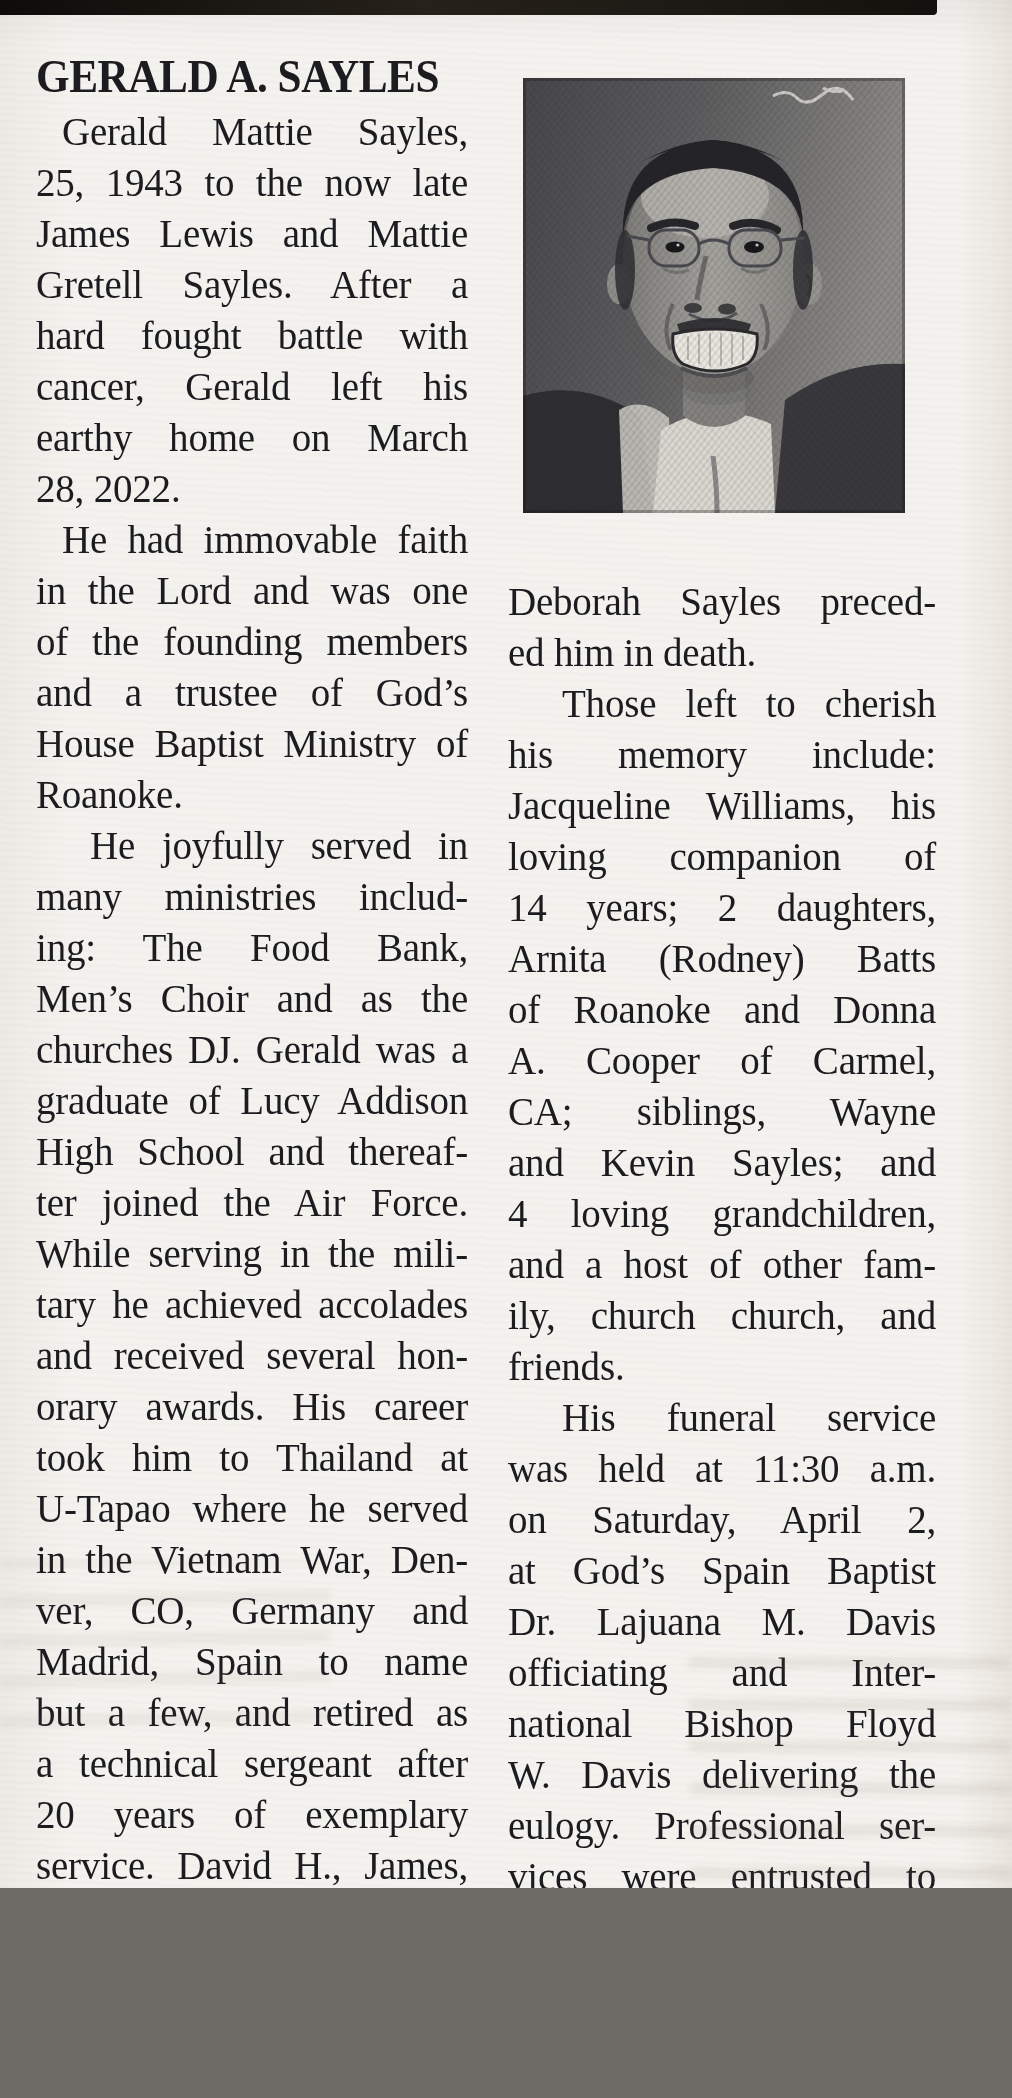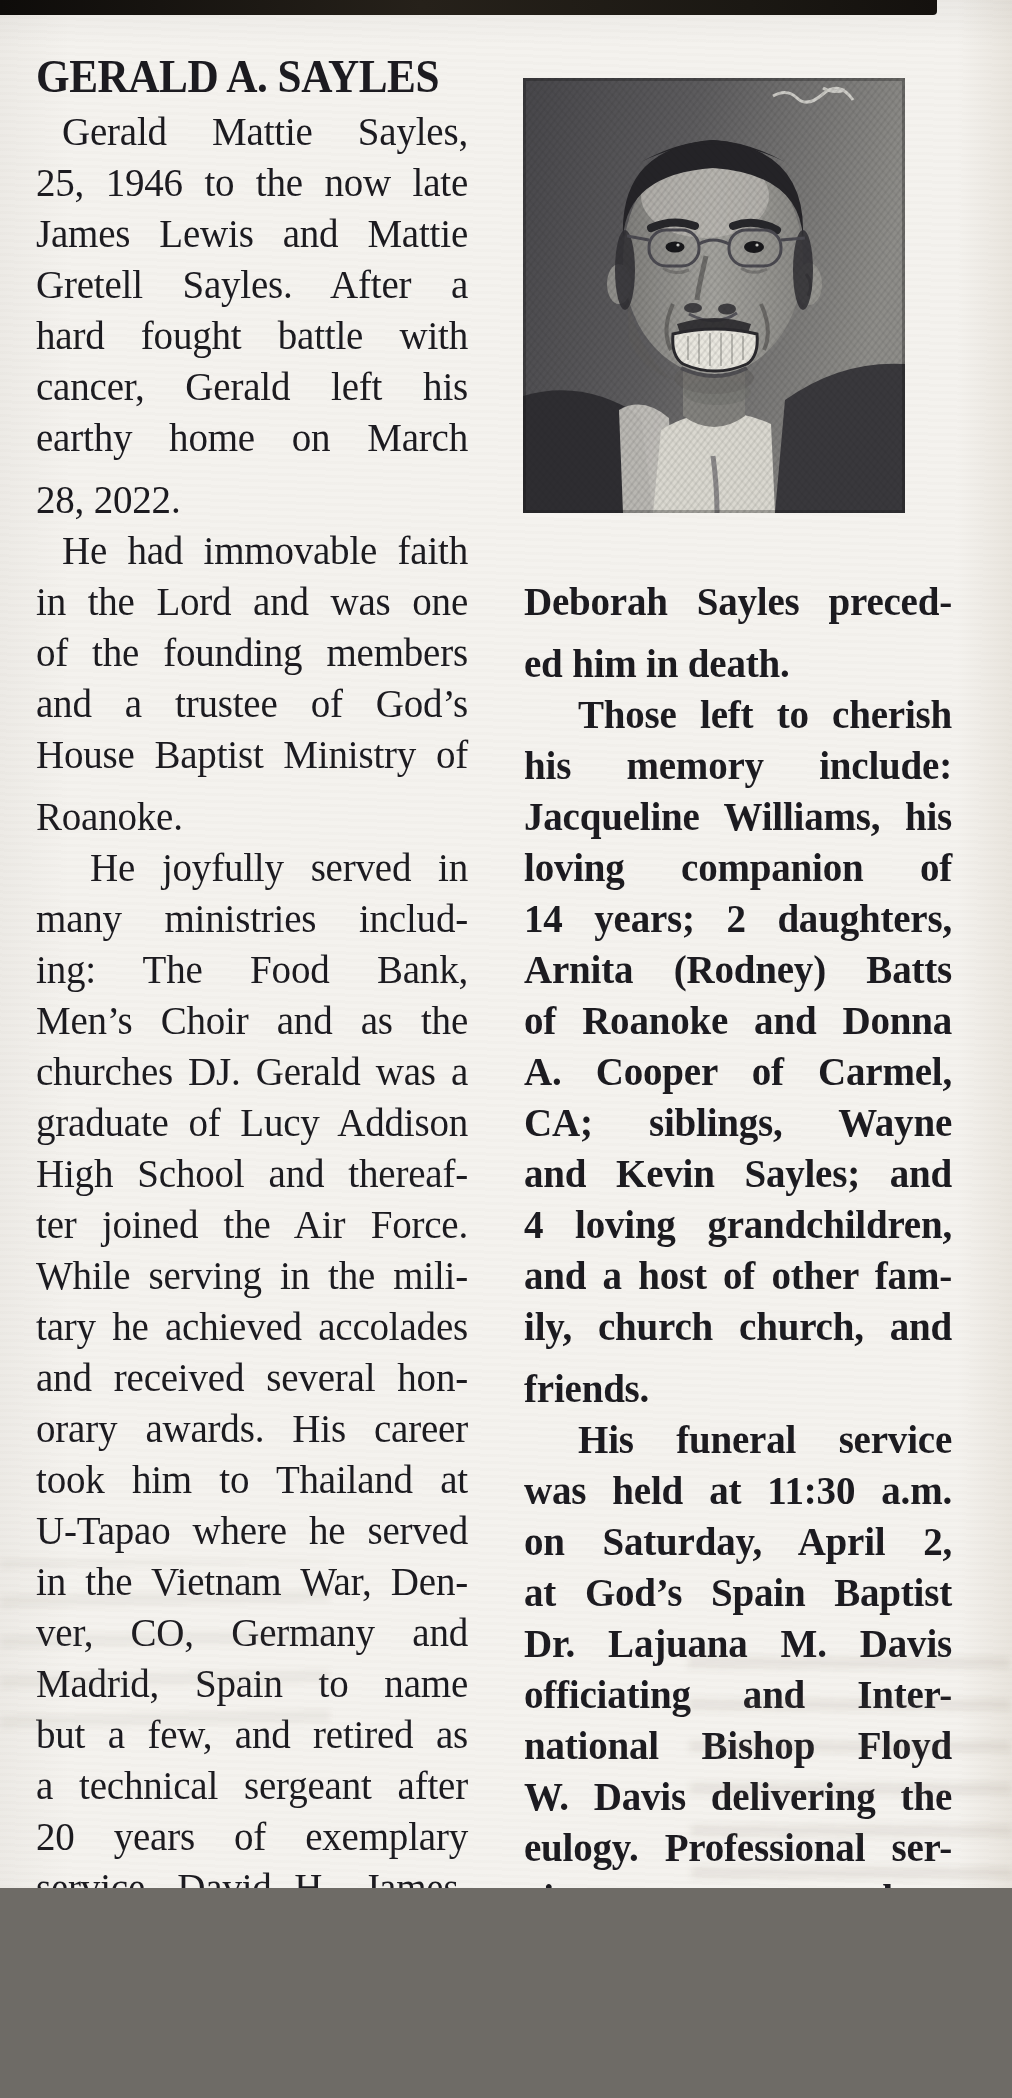--- a/index.html
+++ b/index.html
@@ -15,31 +15,31 @@
       repeating-linear-gradient(2deg, rgba(120,110,95,.02) 0 3px, rgba(0,0,0,0) 3px 7px),
       #f4f2ee;
   }
   .top-bar{
     position:absolute;left:0;top:0;width:937px;height:15px;
     background:linear-gradient(90deg,#0e0c0a,#26211a 45%,#1b1813 80%,#14110e);
     border-bottom-right-radius:4px;
   }
   .col{position:absolute;}
   #col-left{left:36px;top:48px;width:432px;}
-  #col-right{left:524px;top:576px;width:428px;font-weight:bold;}
+  #col-right{left:508px;top:576px;width:428px;}
   .headline{
     font-size:46px;font-weight:bold;line-height:58px;white-space:nowrap;
     letter-spacing:-0.5px;transform:scaleX(.94);transform-origin:0 50%;
   }
   .line{
     font-size:39px;line-height:51px;height:51px;
     text-align:justify;text-align-last:justify;text-justify:inter-word;
     letter-spacing:-0.2px;
   }
-  .line.nj{text-align-last:left;margin-top:11px;}
+  .line.nj{text-align-last:left;}
   .ind-small{padding-left:26px;}
   .ind-large{padding-left:54px;}
   .photo{position:absolute;left:523px;top:78px;width:382px;height:435px;}
   .photo svg{display:block;width:100%;height:100%;}
   .bottom-rule{position:absolute;left:112px;top:2056px;width:781px;height:3px;background:#3e3c3a;}
   .bleed-a{
     position:absolute;left:690px;top:1630px;width:322px;height:360px;pointer-events:none;
     background:repeating-linear-gradient(1deg, rgba(0,0,0,0) 0 30px, rgba(125,112,95,.10) 30px 42px);
     filter:blur(3px);transform:rotate(-1deg);
   }
@@ -53,21 +53,21 @@
 <body>
 
 <div class="page">
 
   <div class="top-bar"></div>
 
   <div class="col" id="col-left">
     <div class="headline">GERALD A. SAYLES</div>
     <div id="col-left-lines">
         <div class="line ind-small">Gerald Mattie Sayles,</div>
-        <div class="line">25, 1946 to the now late</div>
+        <div class="line">25, 1943 to the now late</div>
         <div class="line">James Lewis and Mattie</div>
         <div class="line">Gretell Sayles. After a</div>
         <div class="line">hard fought battle with</div>
         <div class="line">cancer, Gerald left his</div>
         <div class="line">earthy home on March</div>
         <div class="line nj">28, 2022.</div>
         <div class="line ind-small">He had immovable faith</div>
         <div class="line">in the Lord and was one</div>
         <div class="line">of the founding members</div>
         <div class="line">and a trustee of God’s</div>

